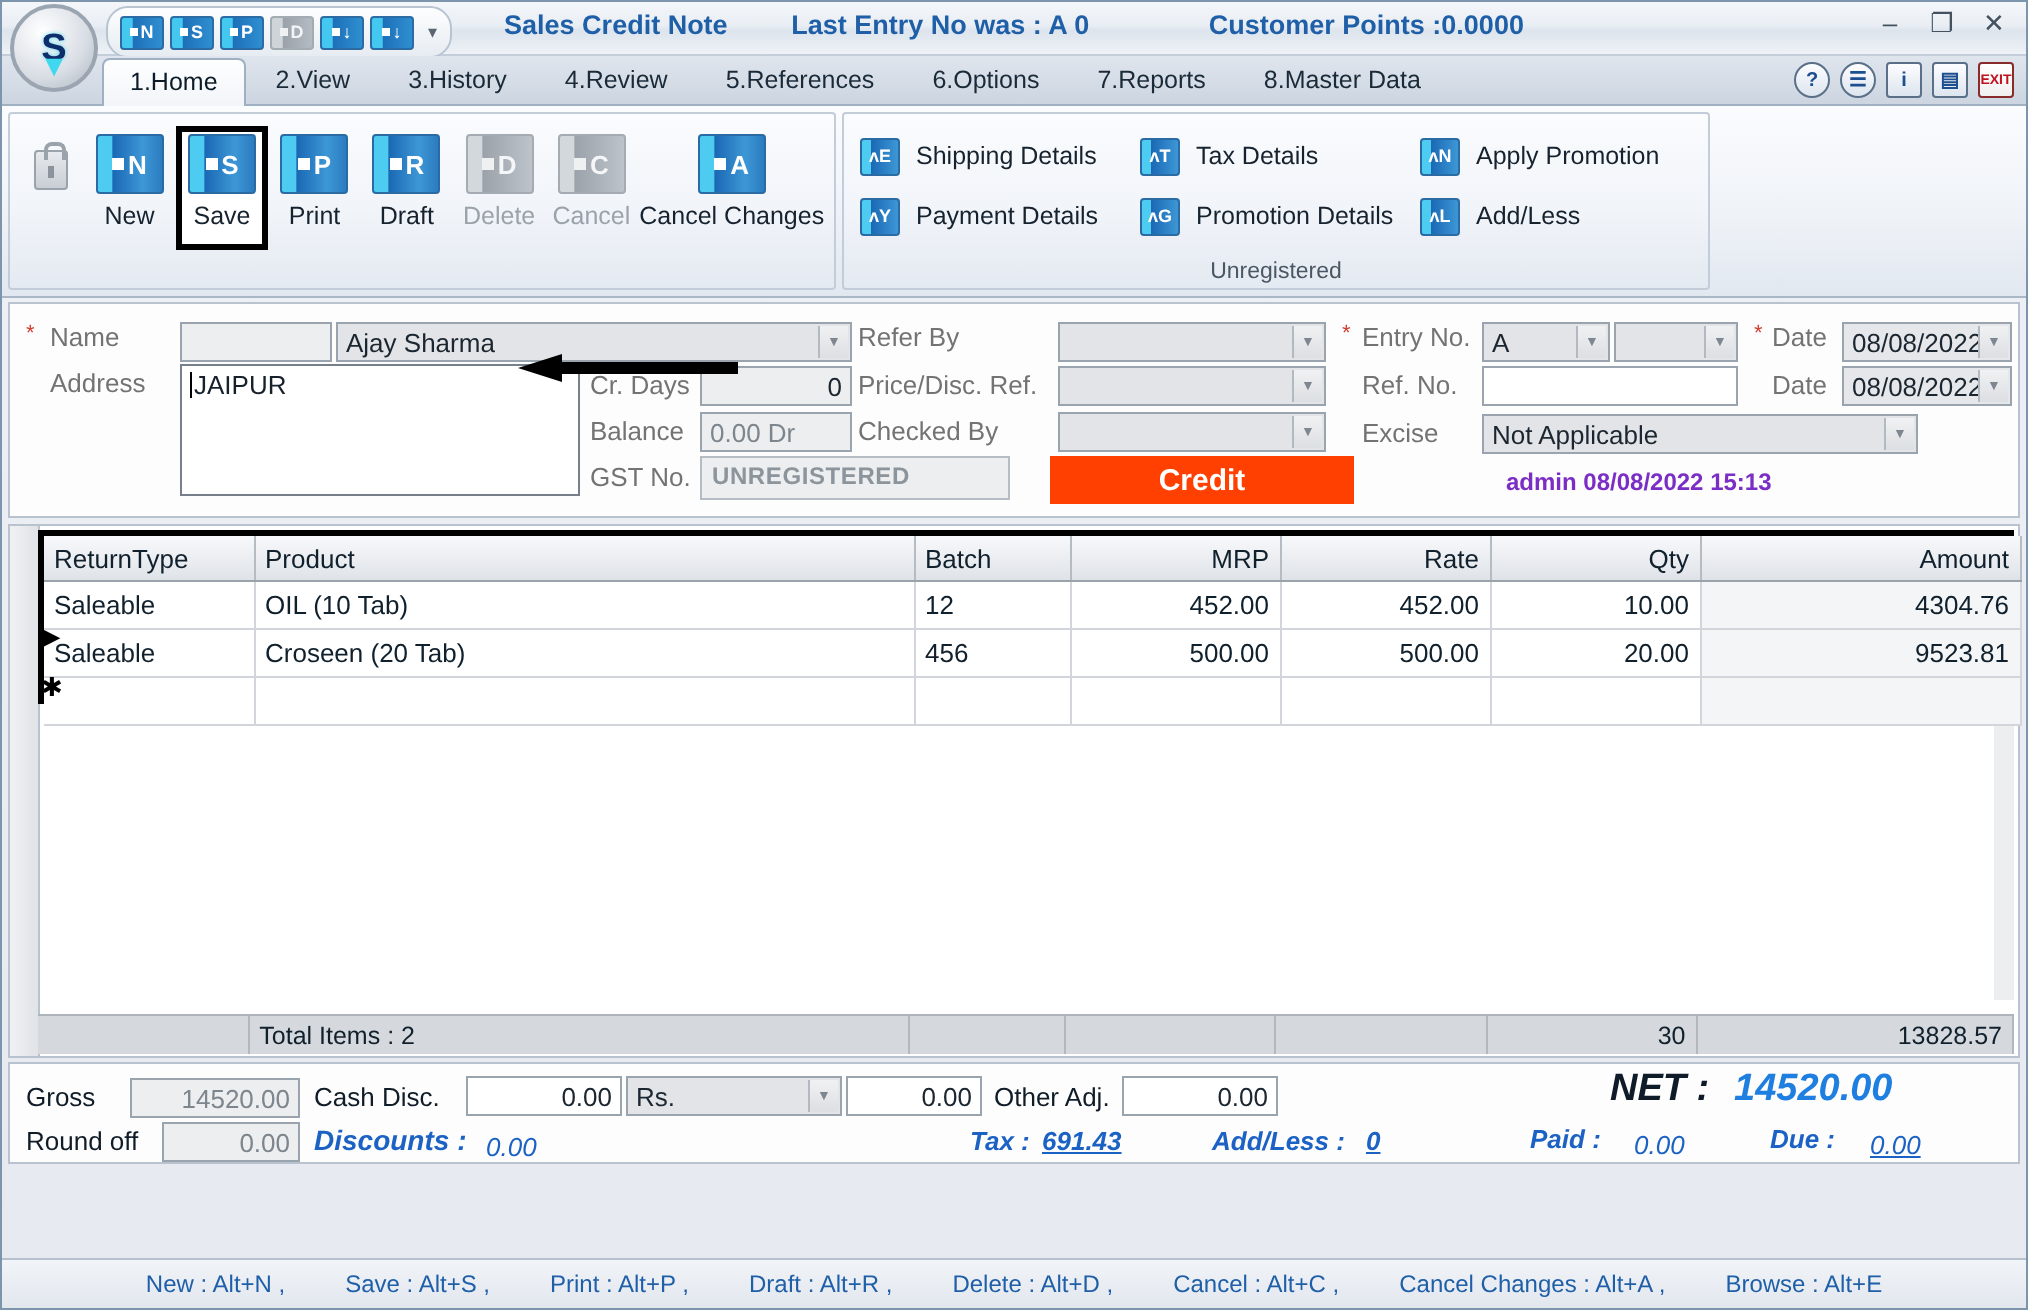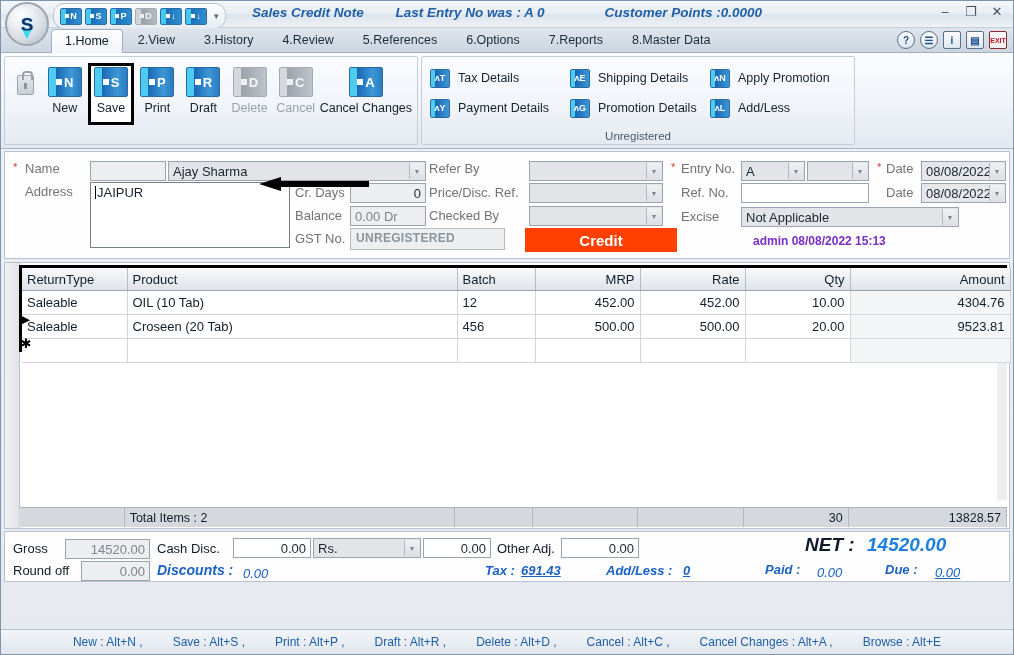--- a/index.html
+++ b/index.html
@@ -34,21 +34,21 @@
      justify-content:center;font-size:9px;font-weight:bold;color:#fff;
      background:linear-gradient(90deg,#45c8ef 0%,#45c8ef 26%,#1d6fb8 27%,#2f8fd0 100%);
      border:1px solid #2c6ca5;box-sizing:border-box;}
   .qbtn.dis{background:linear-gradient(90deg,#cfd4d9 0%,#cfd4d9 26%,#9aa1a8 27%,#b4bbc2 100%);
      border-color:#a3abb3;color:#f2f4f6;}
   .qbtn .sq{width:4px;height:4px;background:#fff;margin-right:1px;display:inline-block;}
   .qbtn.dis .sq{background:#eef0f2;}
   .qat .drop{font-size:9px;color:#5a6672;margin-left:4px;}
   .title-text{position:absolute;top:4px;left:0;right:0;text-align:center;
      font-size:13.5px;font-weight:bold;color:#1f5fa8;pointer-events:none;}
-  .title-text span{display:inline-block;font-style:italic;}
+  .title-text span{display:inline-block;}
   .t-doc{margin-right:28px;}
   .t-last{margin-right:56px;}
   .wbtns{position:absolute;right:8px;top:3px;display:flex;gap:10px;align-items:center;
      color:#44525f;font-size:13px;}
   .wbtns div{width:16px;text-align:center;cursor:default;}
 
   
   .tabbar{position:relative;height:25px;
      background:linear-gradient(#dfe5ed,#ccd5e0);
      border-bottom:1px solid #9fb0c2;padding-left:50px;box-sizing:border-box;
@@ -258,26 +258,26 @@
         <div class="bigbtn wide">
           <div class="bicon"><i class="sq"></i>A</div>
           <div class="blab">Cancel Changes</div>
         </div>
       </div>
     </div>
 
     <div class="grp grp2">
       <div class="g2rows">
         <div class="smbtn">
+          <div class="sicon">ʌE</div>
+          <div class="slab">Shipping Details</div>
+        </div>
+        <div class="smbtn">
           <div class="sicon">ʌT</div>
           <div class="slab">Tax Details</div>
-        </div>
-        <div class="smbtn">
-          <div class="sicon">ʌE</div>
-          <div class="slab">Shipping Details</div>
         </div>
         <div class="smbtn">
           <div class="sicon">ʌN</div>
           <div class="slab">Apply Promotion</div>
         </div>
         <div class="smbtn">
           <div class="sicon">ʌY</div>
           <div class="slab">Payment Details</div>
         </div>
         <div class="smbtn">

